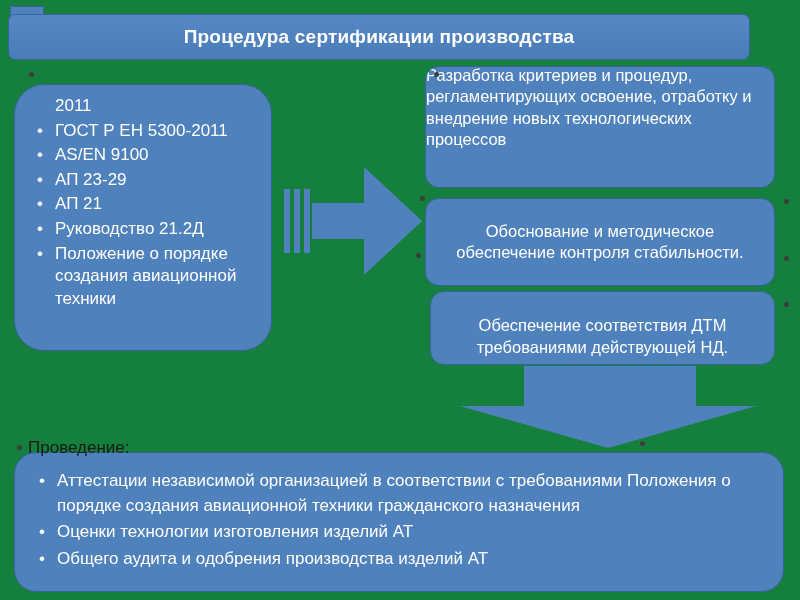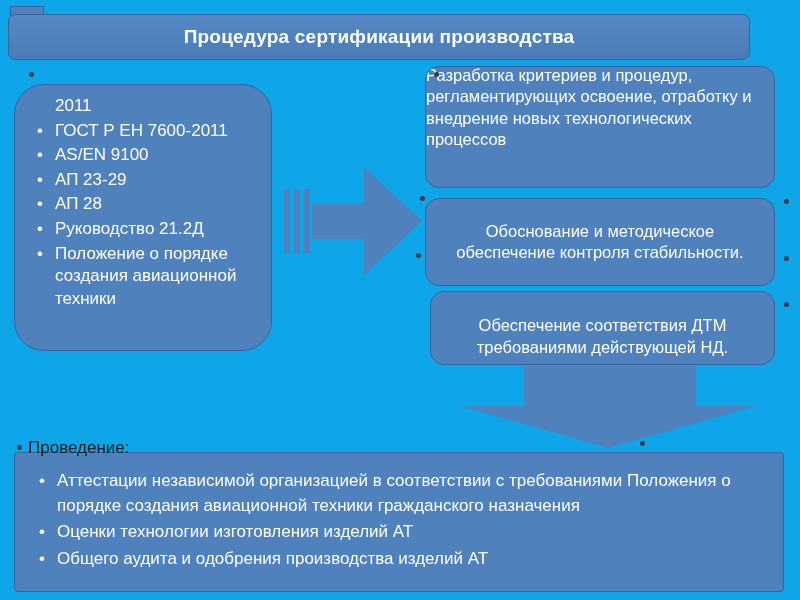--- a/index.html
+++ b/index.html
@@ -1,17 +1,17 @@
 <!DOCTYPE html>
 <html><head>
 <meta charset="utf-8">
 <style>
   html,body{margin:0;padding:0;background:#fff;}
   .slide{
-    position:relative;width:800px;height:600px;background:#0ea5e9;overflow:hidden;
+    position:relative;width:800px;height:600px;background:#15803d;overflow:hidden;
     font-family:"Liberation Sans",sans-serif;
   }
   .shape{
     position:absolute;background:#4f81bd;border:1px solid #3a629e;color:#fff;
     box-sizing:border-box;
   }
   
   .corner-square{position:absolute;left:10px;top:6px;width:32px;height:44px;background:#4f81bd;border:1px solid #3a629e;z-index:1;}
   .header{
     left:8px;top:14px;width:742px;height:46px;border-radius:7px;z-index:2;
@@ -37,43 +37,43 @@
   .arrow-right{
     position:absolute;left:28px;top:0;width:110px;height:108px;background:#4f81bd;
     clip-path:polygon(0 36px,52px 36px,52px 0,110px 54px,52px 108px,52px 72px,0 72px);
   }
   .arrow-down{
     position:absolute;left:460px;top:366px;width:296px;height:82px;background:#4f81bd;
     clip-path:polygon(64px 0,236px 0,236px 40px,296px 40px,148px 82px,0 40px,64px 40px);
   }
   
   .bottom-label{position:absolute;left:28px;top:438px;color:#1a1a1a;font-size:17px;z-index:3;}
-  .bottom-box{left:14px;top:452px;width:770px;height:140px;border-radius:4px;overflow:hidden;padding:16px 20px 0 20px;z-index:2;}
+  .bottom-box{left:14px;top:452px;width:770px;height:140px;border-radius:22px;overflow:hidden;padding:16px 20px 0 20px;z-index:2;}
   .bottom-box ul.blist{font-size:17px;line-height:1.45;}
   
   .dot{position:absolute;width:5px;height:5px;border-radius:50%;background:#3d3d3d;}
 </style>
 </head>
 <body>
 
 <div class="slide">
 
   <div class="corner-square"></div>
 
   <div class="shape header">
     <div class="title">Процедура сертификации производства</div>
   </div>
 
   <div class="shape left-box">
     <ul class="blist">
       <li class="cont">2011</li>
-      <li>ГОСТ Р ЕН 7600-2011</li>
+      <li>ГОСТ Р ЕН 5300-2011</li>
       <li>AS/EN 9100</li>
       <li>АП 23-29</li>
-      <li>АП 28</li>
+      <li>АП 21</li>
       <li>Руководство 21.2Д</li>
       <li>Положение о порядке создания авиационной техники</li>
     </ul>
   </div>
 
   <div class="arrow-right-group">
     <div class="bar b1"></div>
     <div class="bar b2"></div>
     <div class="bar b3"></div>
     <div class="arrow-right"></div>

